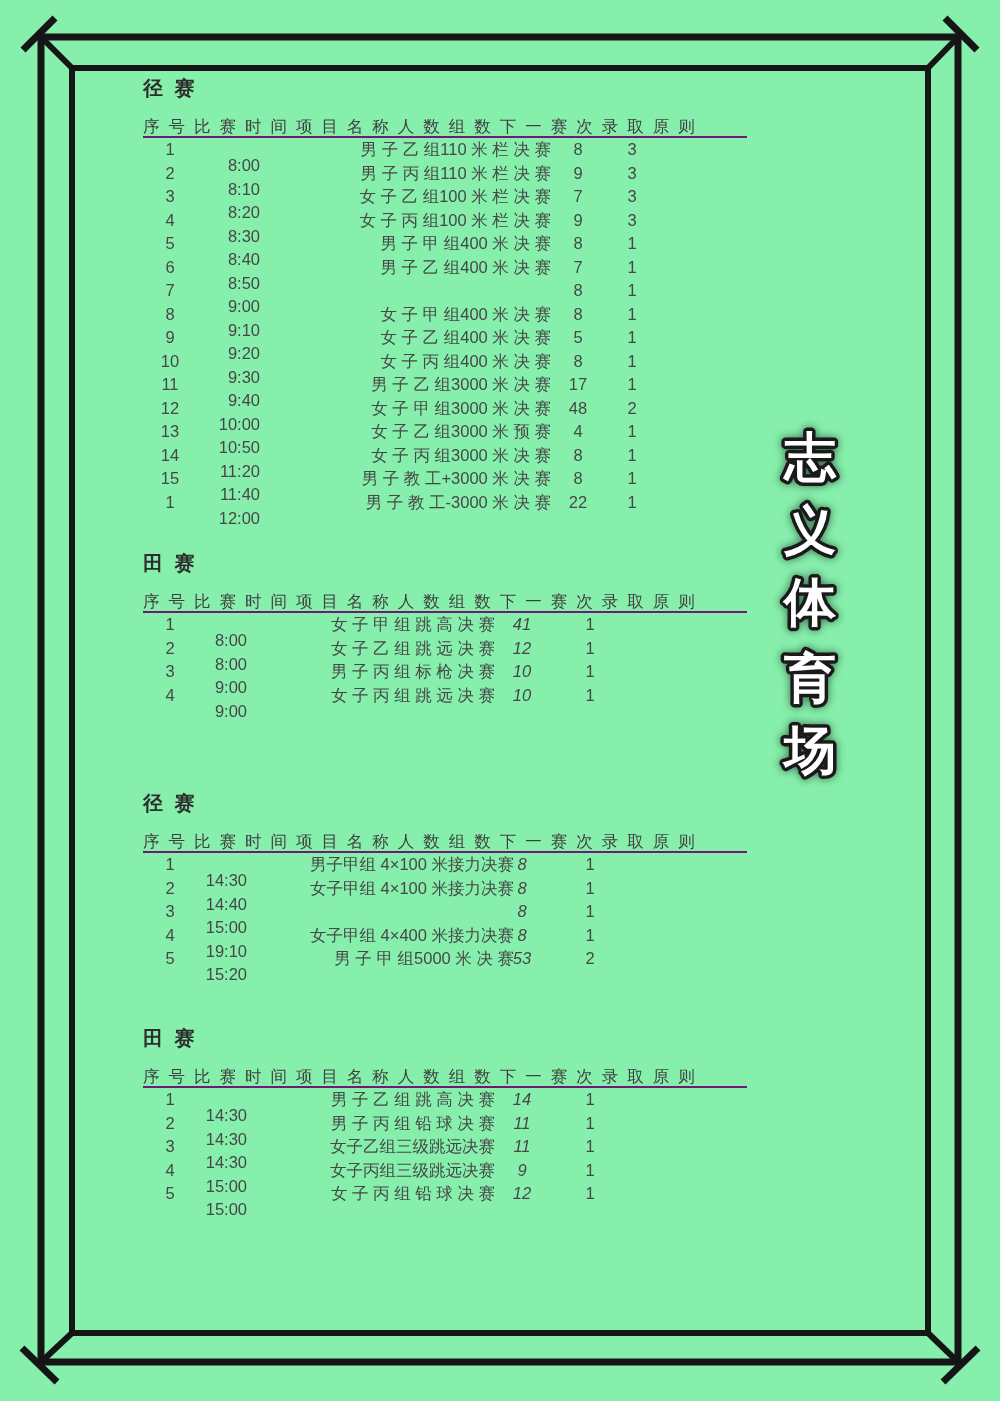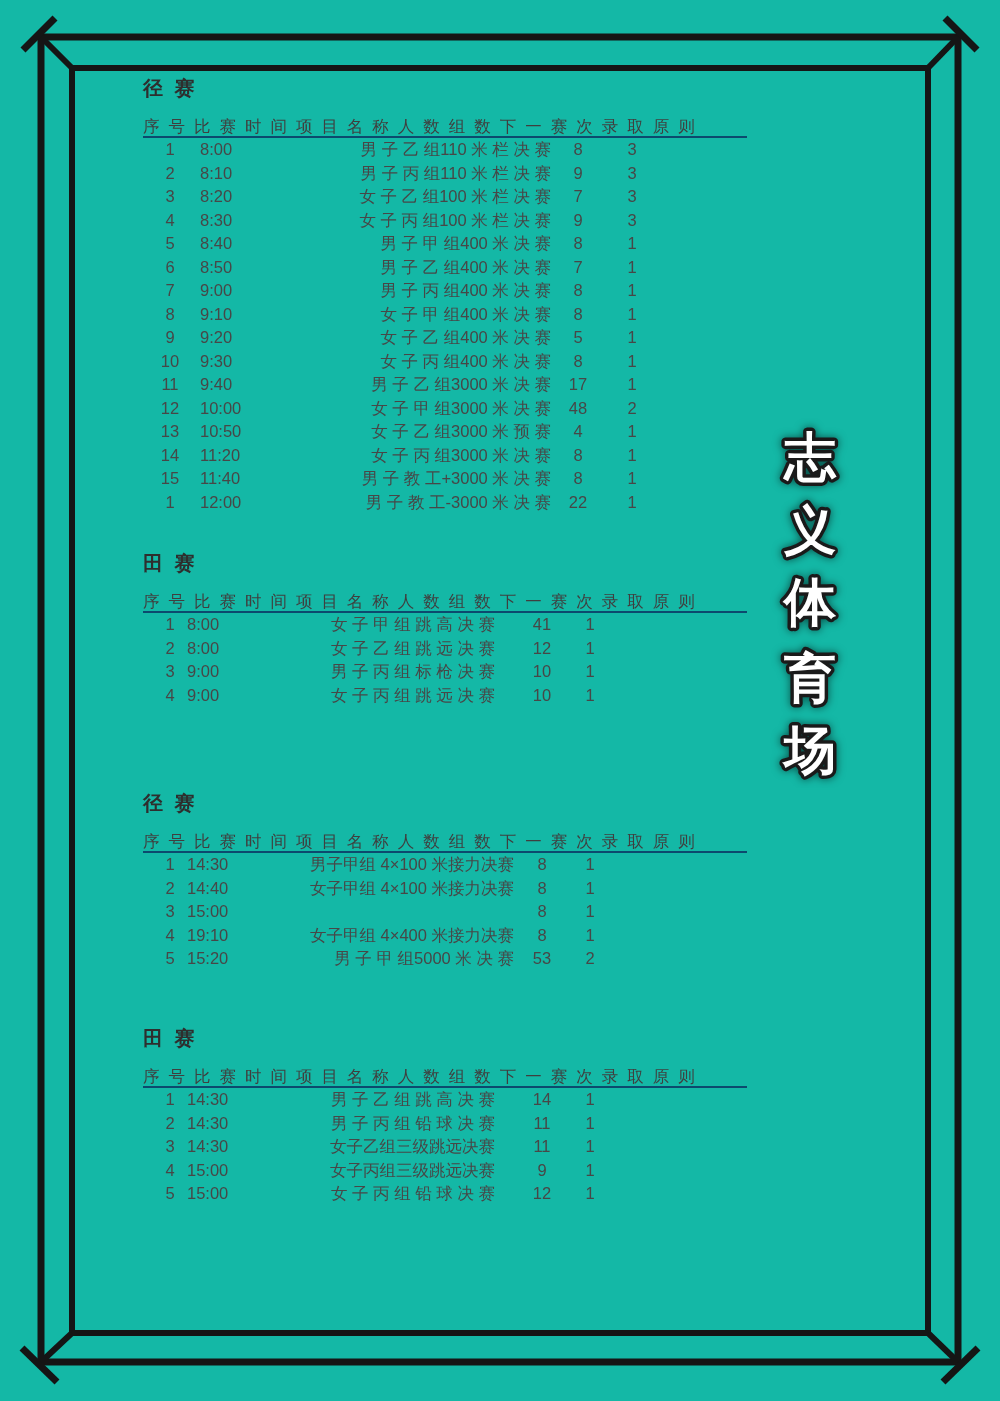--- a/index.html
+++ b/index.html
@@ -1,48 +1,48 @@
 <!DOCTYPE html>
 <html><head>
 <meta charset="utf-8">
 <style>
   html,body{margin:0;padding:0;background:#e8e8e6;}
   #page{
     position:relative;
     width:1000px;height:1401px;
-    background:#14b8a6;
+    background:#86efac;
     font-family:"Liberation Sans","DejaVu Sans",sans-serif;
     overflow:hidden;
     margin:0 auto;
   }
   #frame-svg{position:absolute;left:0;top:0;width:1000px;height:1401px;}
 
   .section{position:absolute;left:143px;width:604px;color:#474747;}
   .sec-title{
     font-size:20px;font-weight:bold;color:#2e2e2e;
     letter-spacing:3px;height:26px;line-height:26px;white-space:nowrap;
   }
   .sec-header{
     position:absolute;left:0;top:41px;width:604px;height:20px;line-height:20px;
     font-size:16.5px;color:#3f3f3f;letter-spacing:2.2px;white-space:nowrap;
-    border-bottom:2px solid #0c4a6e;overflow:hidden;
+    border-bottom:2px solid #701a75;overflow:hidden;
   }
   .rows{position:absolute;left:0;top:63px;width:604px;}
   .row{position:relative;height:23.5px;line-height:23.5px;font-size:16.5px;}
   .cell{position:absolute;top:0;white-space:nowrap;}
   .c-seq   {left:2px;  width:50px; text-align:center;}
-  .c-time  {left:57px; width:60px; text-align:left;}
+  .c-time  {left:57px; width:60px; text-align:right;margin-top:16px;}
   .c-event {left:100px;width:308px;text-align:right;}
   .c-count {left:405px;width:60px; text-align:center;}
   .c-groups{left:459px;width:60px; text-align:center;}
 
   
   .cols-b .c-time  {left:44px;}
   .cols-b .c-event {left:64px; width:288px;}
-  .cols-b .c-count {left:369px;}
+  .cols-b .c-count {left:349px;font-style:italic;}
   .cols-b .c-groups{left:417px;}
   .sec-3 .c-event  {left:83px;}
 
   #sec1{top:75px;}
   #sec2{top:550px;}
   #sec3{top:790px;}
   #sec4{top:1025px;}
 
   #watermark{position:absolute;left:762px;top:418px;width:100px;height:370px;}
   #watermark text{
@@ -114,21 +114,20 @@
         <div class="row">
           <div class="cell c-seq">6</div>
           <div class="cell c-time">8:50</div>
           <div class="cell c-event">男 子 乙 组400 米 决 赛</div>
           <div class="cell c-count">7</div>
           <div class="cell c-groups">1</div>
         </div>
         <div class="row">
           <div class="cell c-seq">7</div>
           <div class="cell c-time">9:00</div>
-          <div class="cell c-event">男 子 丙 组400 米 决 赛</div>
           <div class="cell c-count">8</div>
           <div class="cell c-groups">1</div>
         </div>
         <div class="row">
           <div class="cell c-seq">8</div>
           <div class="cell c-time">9:10</div>
           <div class="cell c-event">女 子 甲 组400 米 决 赛</div>
           <div class="cell c-count">8</div>
           <div class="cell c-groups">1</div>
         </div>

